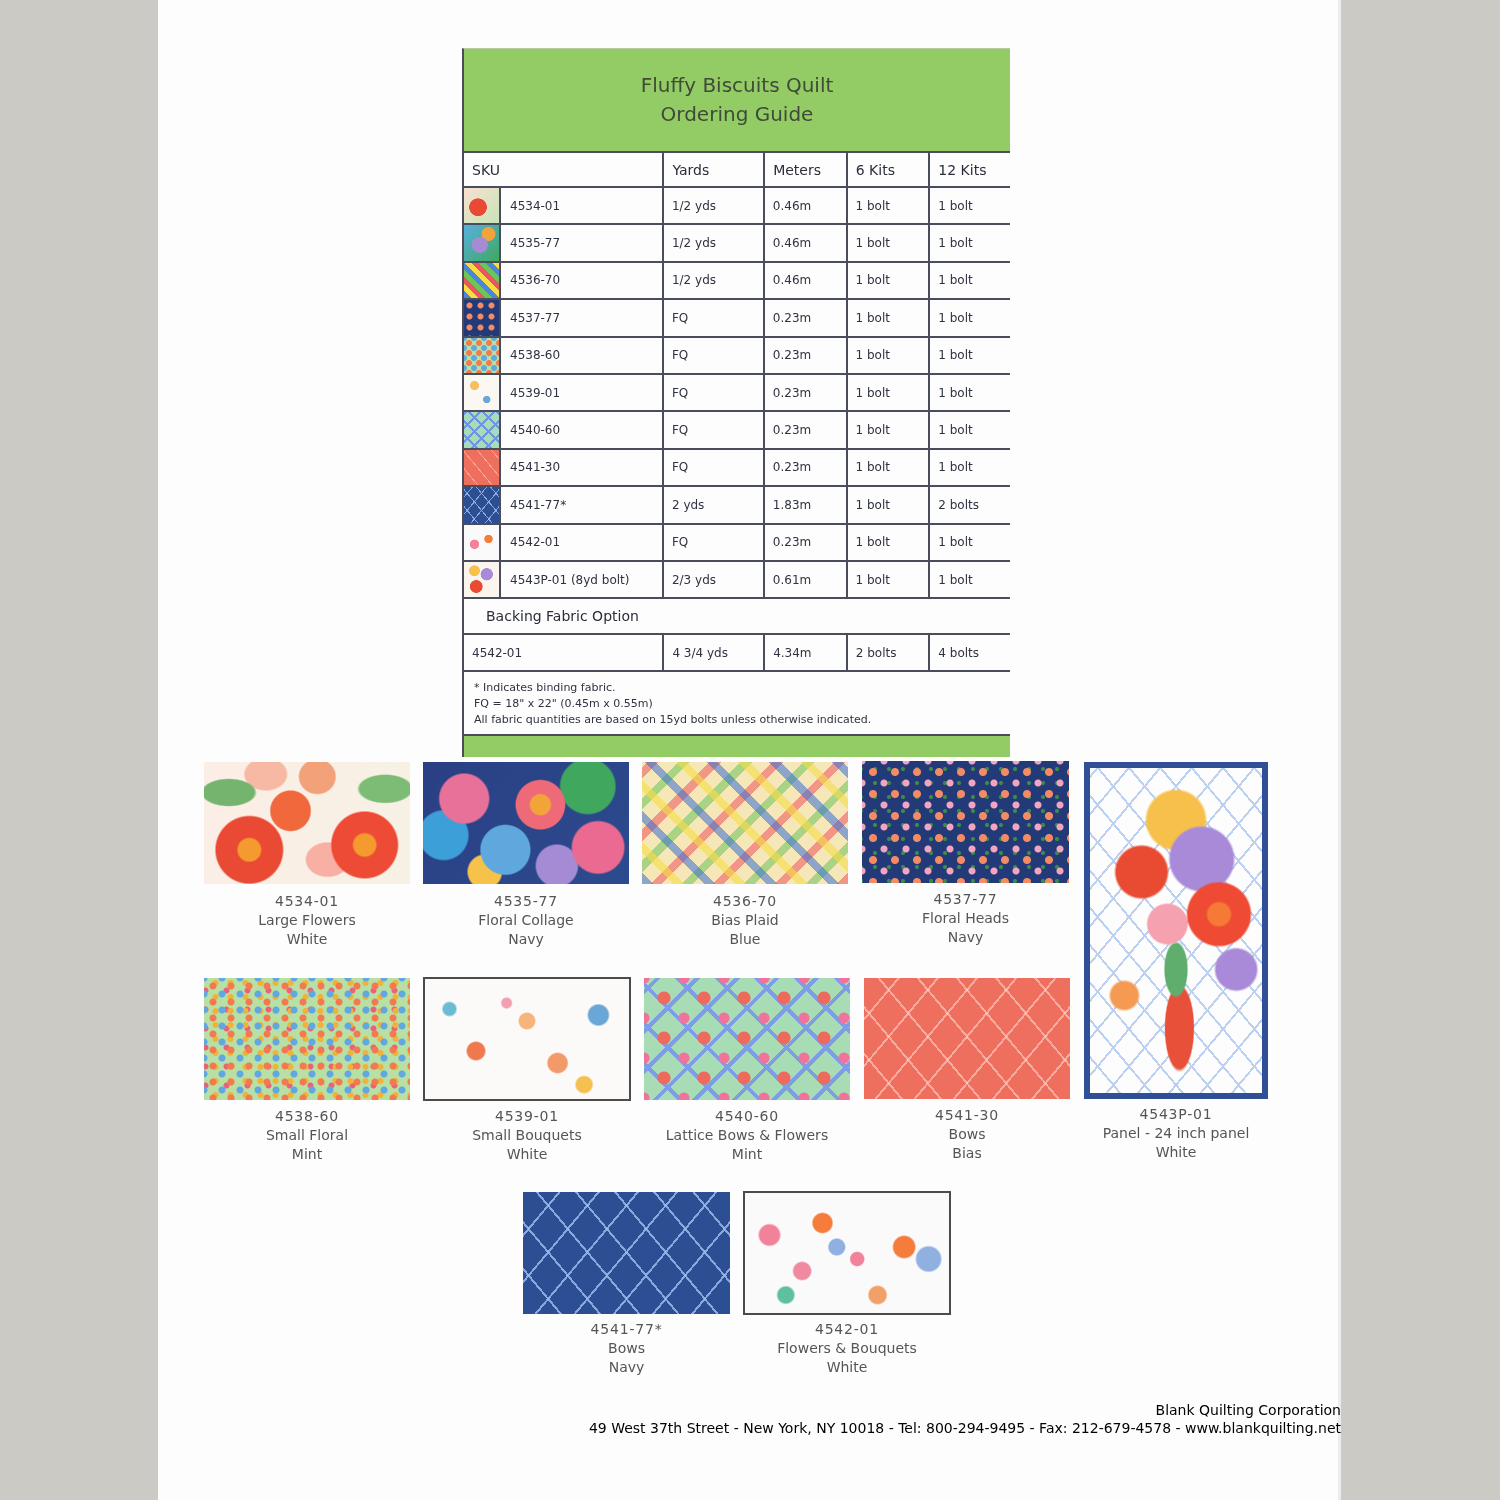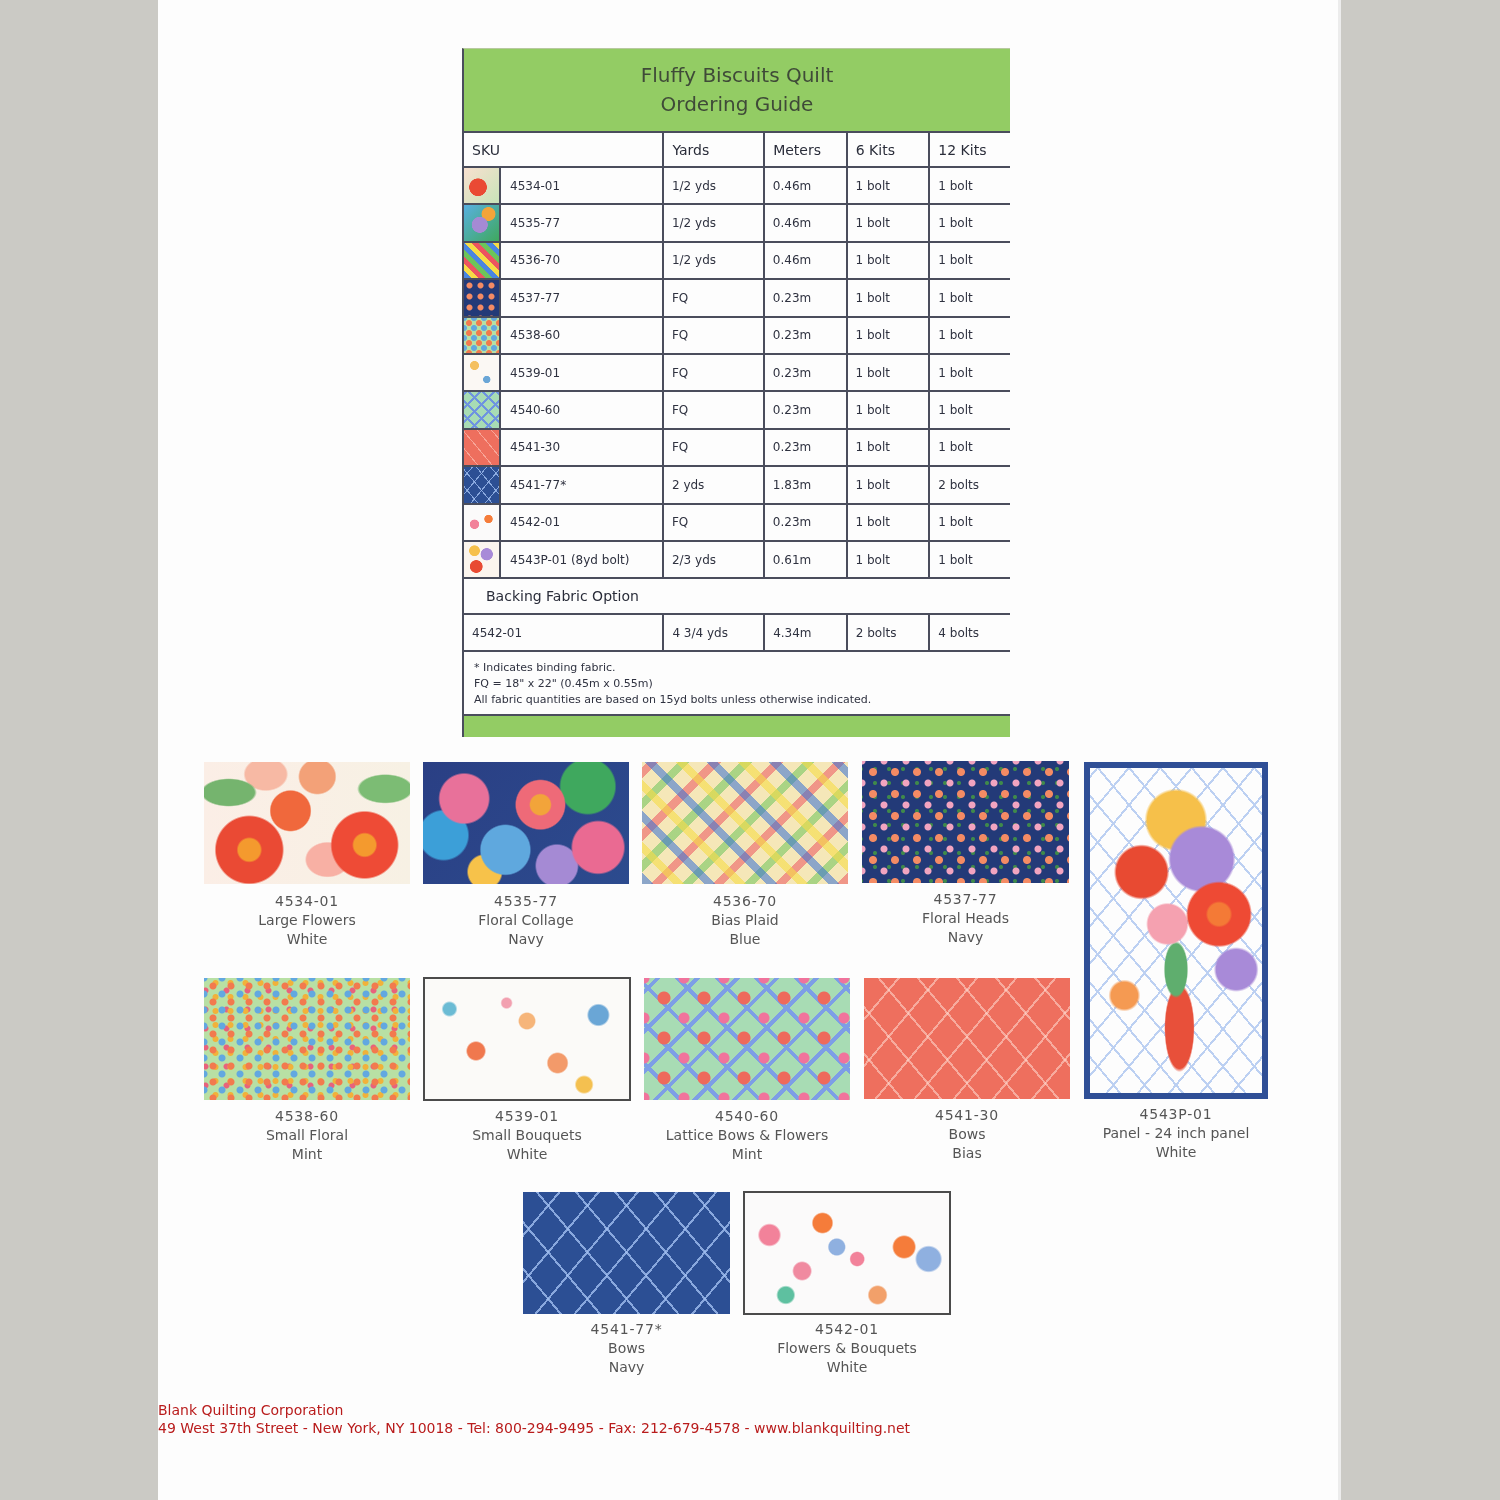--- a/index.html
+++ b/index.html
@@ -13,21 +13,21 @@
     }
 
     
     .guide {
       position: absolute; left: 462px; top: 48px; width: 548px;
       border-left: 2px solid #4a4d5c;
       border-top: 1px solid #b8c9a0;
       background: #fdfdfd;
     }
     .guide-title {
-      height: 84px; background: #93cc64;
+      height: 104px; background: #93cc64;
       display: flex; flex-direction: column; align-items: center; justify-content: center;
       color: #3f4a38; font-size: 20px; line-height: 29px;
       font-family: "DejaVu Sans", sans-serif; font-weight: normal;
       border-bottom: 2px solid #4a4d5c;
     }
     .grid-row { display: flex; border-bottom: 2px solid #4a4d5c; }
     .grid-row.header { height: 35px; align-items: stretch; }
     .grid-row.item { height: 37.4px; }
     .cell {
       display: flex; align-items: center; font-size: 12px; color: #2f3240;
@@ -179,22 +179,22 @@
     .t-4536-70 { background: repeating-linear-gradient(45deg, #4a86e0 0 5px, #f6dc46 5px 10px, #ec5460 10px 15px, #6cc45a 15px 20px); }
     .t-4537-77 { background: radial-gradient(circle, #f48b64 0 2.5px, transparent 3.5px) 0 0 / 11px 11px, #233a78; }
     .t-4538-60 { background: radial-gradient(circle, #f27a4e 0 2.5px, transparent 3.5px) 0 0 / 10px 10px, radial-gradient(circle, #62a8e0 0 2.5px, transparent 3.5px) 5px 5px / 10px 10px, #b8e0a4; }
     .t-4539-01 { background: radial-gradient(circle at 30% 30%, #f4c060 0 12%, transparent 14%), radial-gradient(circle at 65% 70%, #6aa6d6 0 10%, transparent 12%), #fbf8f4; }
     .t-4540-60 { background: repeating-linear-gradient(45deg, transparent 0 8px, #6f94e0 8px 10px), repeating-linear-gradient(-45deg, transparent 0 8px, #6f94e0 8px 10px), #a8dcb4; }
     .t-4541-30 { background: repeating-linear-gradient(50deg, transparent 0 10px, rgba(255,220,210,0.5) 10px 11px), #ee6f5e; }
     .t-4541-77 { background: repeating-linear-gradient(50deg, transparent 0 10px, rgba(160,190,240,0.8) 10px 11px), repeating-linear-gradient(-50deg, transparent 0 10px, rgba(160,190,240,0.8) 10px 11px), #2c4f94; }
     .t-4542-01 { background: radial-gradient(circle at 30% 55%, #f2829a 0 14%, transparent 16%), radial-gradient(circle at 70% 40%, #f57c3a 0 12%, transparent 14%), #fbfafa; }
     .t-4543p-01 { background: radial-gradient(circle at 35% 70%, #e84a32 0 18%, transparent 20%), radial-gradient(circle at 65% 35%, #a88ad8 0 18%, transparent 20%), radial-gradient(circle at 30% 25%, #f6c04a 0 14%, transparent 16%), #fbf5ee; }
 
-    .footer { position: absolute; left: 158px; width: 1183px; text-align: left;
-      font-family: "DejaVu Sans", sans-serif; color: #b91c1c; }
+    .footer { position: absolute; left: 158px; width: 1183px; text-align: right;
+      font-family: "DejaVu Sans", sans-serif; color: #000000; }
   </style>
 </head>
 <body>
 
 <div class="page"></div>
 
 <div class="guide">
   <div class="guide-title">
     <div>Fluffy Biscuits Quilt</div>
     <div>Ordering Guide</div>

